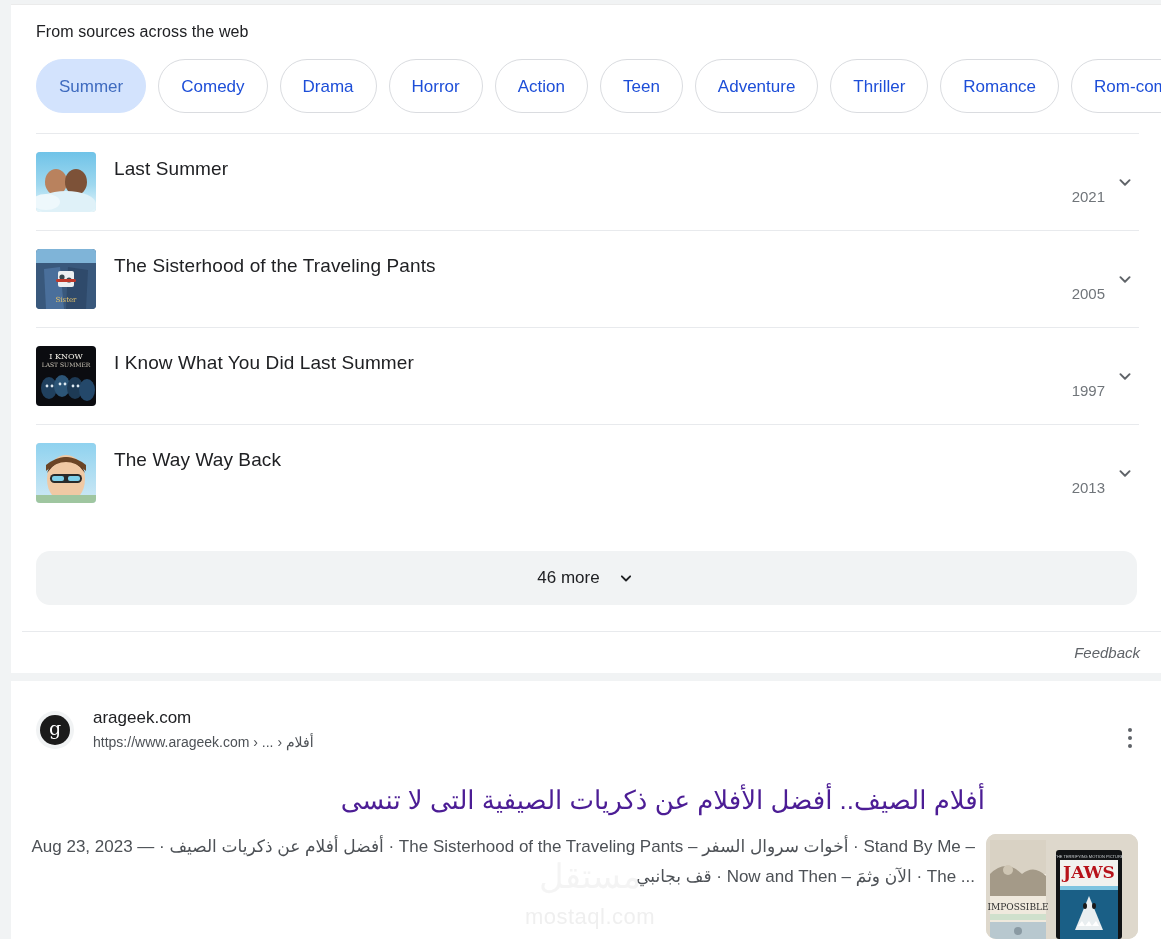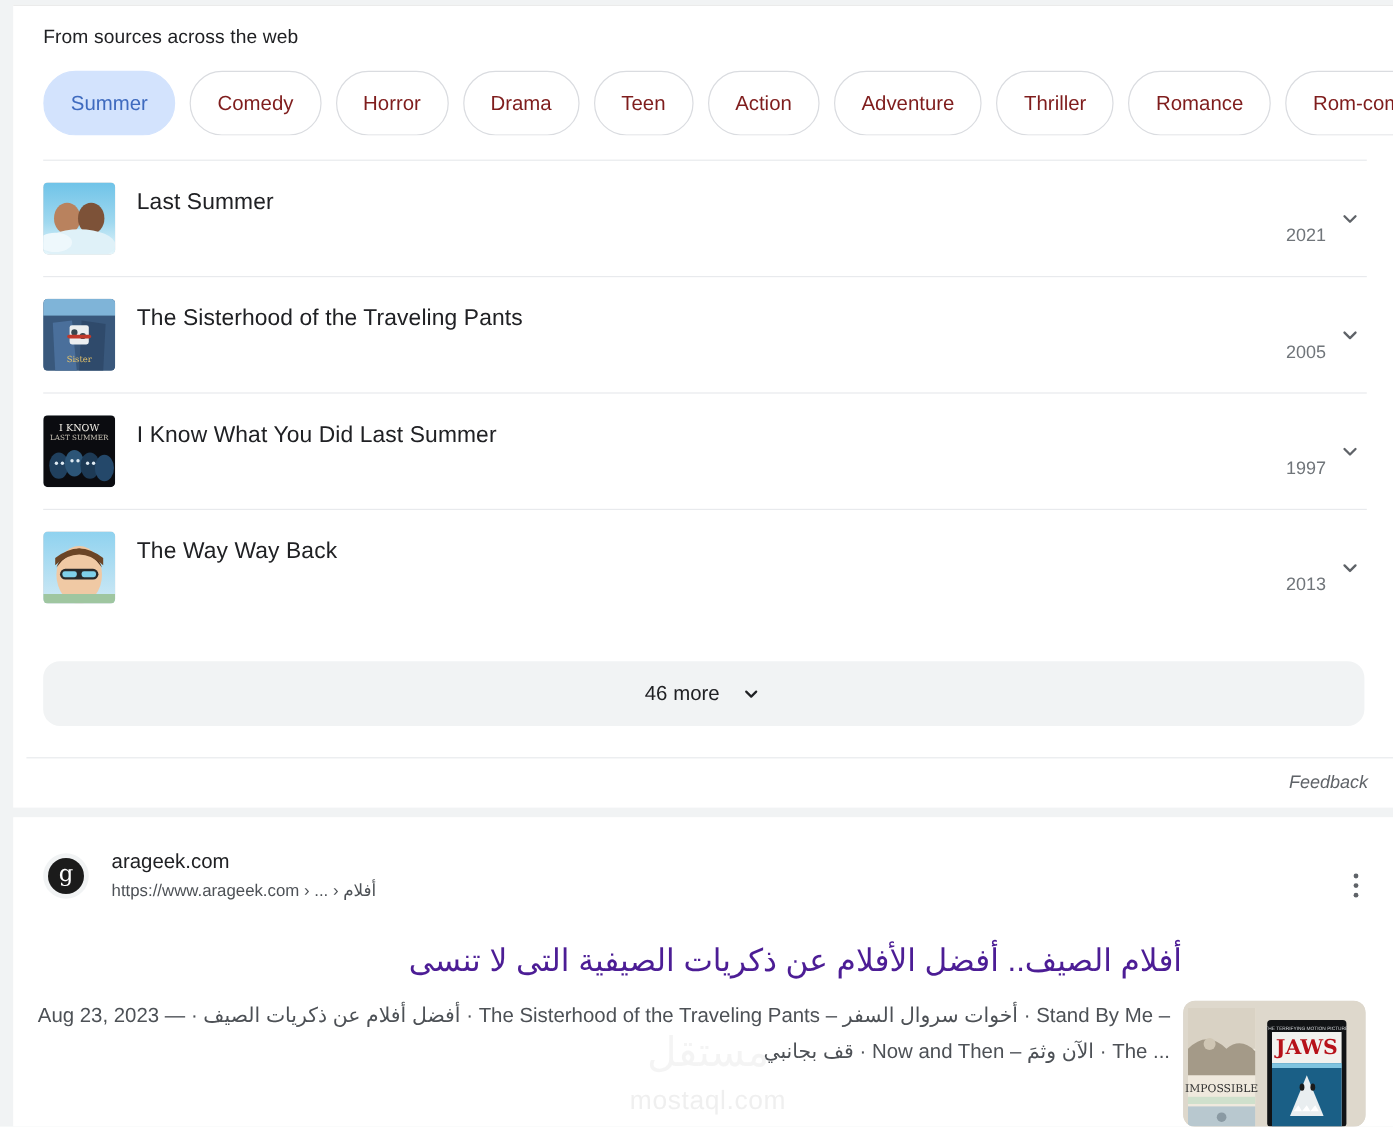--- a/index.html
+++ b/index.html
@@ -66,21 +66,21 @@
   }
 
   .chip {
     flex: 0 0 auto;
     height: 54px;
     line-height: 54px;
     padding: 0 22px;
     border-radius: 28px;
     border: 1px solid #dadce0;
     background: #ffffff;
-    color: #7f1d1d;
+    color: #1d4ed8;
     font-size: 17px;
     box-sizing: border-box;
     cursor: pointer;
     user-select: none;
   }
 
   .chip.selected {
     background: #d3e3fd;
     border-color: #d3e3fd;
     color: #3f6bbf;
@@ -337,24 +337,24 @@
 
 <div class="page">
 
   <div class="card" id="movies-card">
 
     <div class="sources-heading">From sources across the web</div>
 
     <div class="chips-row">
       <div class="chip selected"><span>Summer</span></div>
       <div class="chip"><span>Comedy</span></div>
+      <div class="chip"><span>Drama</span></div>
       <div class="chip"><span>Horror</span></div>
-      <div class="chip"><span>Drama</span></div>
+      <div class="chip"><span>Action</span></div>
       <div class="chip"><span>Teen</span></div>
-      <div class="chip"><span>Action</span></div>
       <div class="chip"><span>Adventure</span></div>
       <div class="chip"><span>Thriller</span></div>
       <div class="chip"><span>Romance</span></div>
       <div class="chip"><span>Rom-com</span></div>
 
     </div>
 
     <div class="movie-list">
 
       <div class="movie-row">

